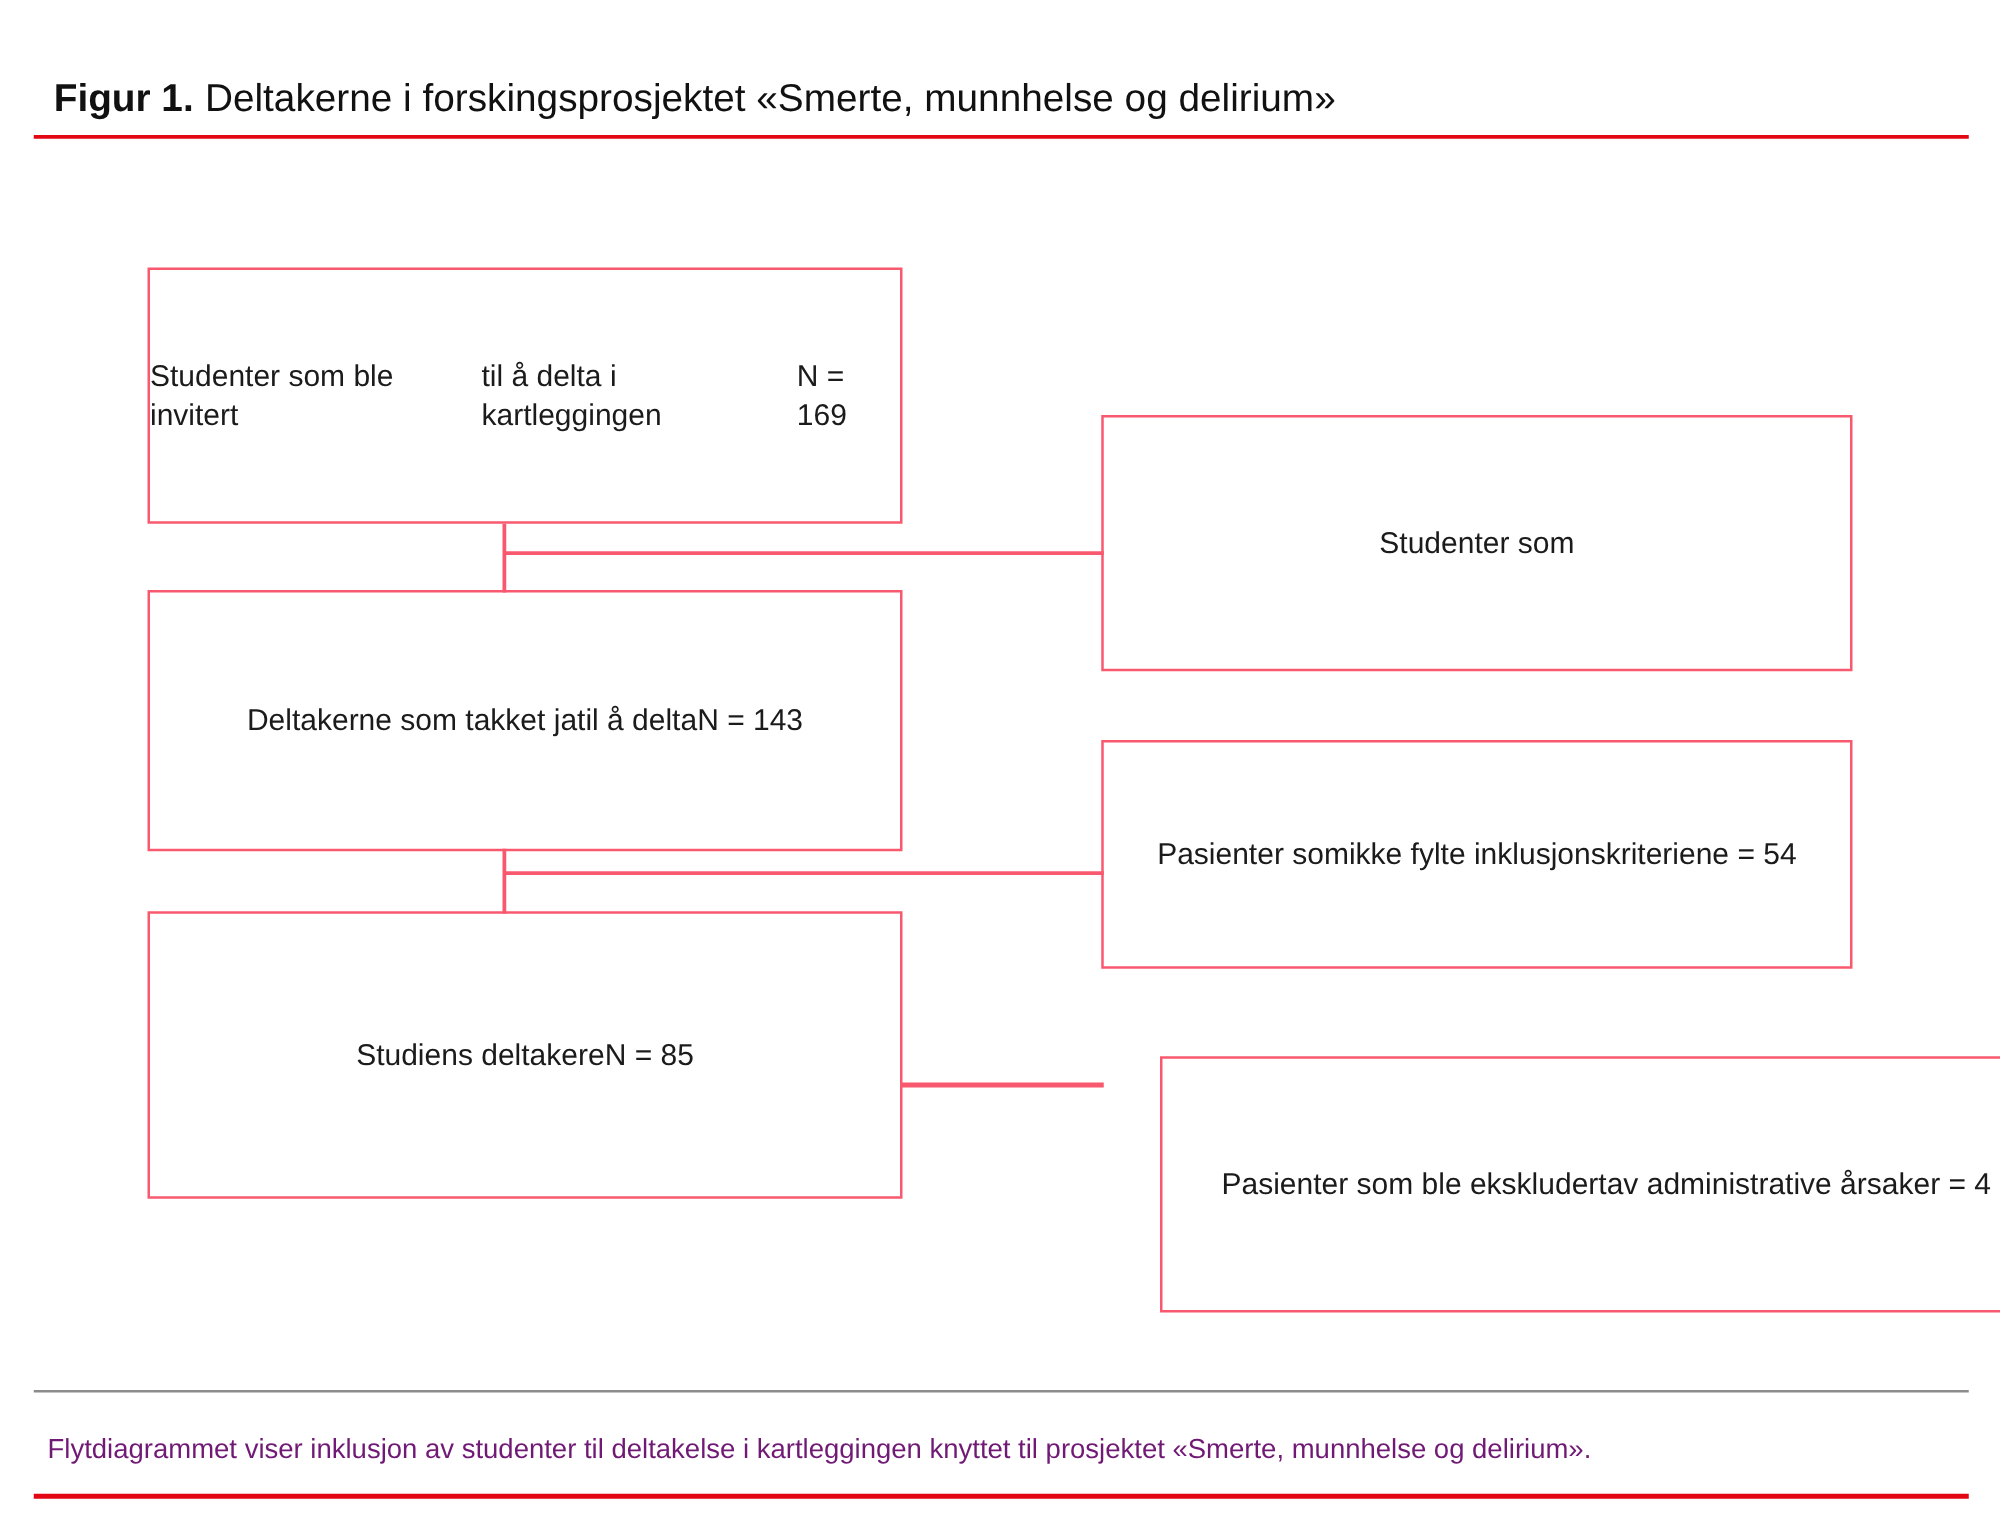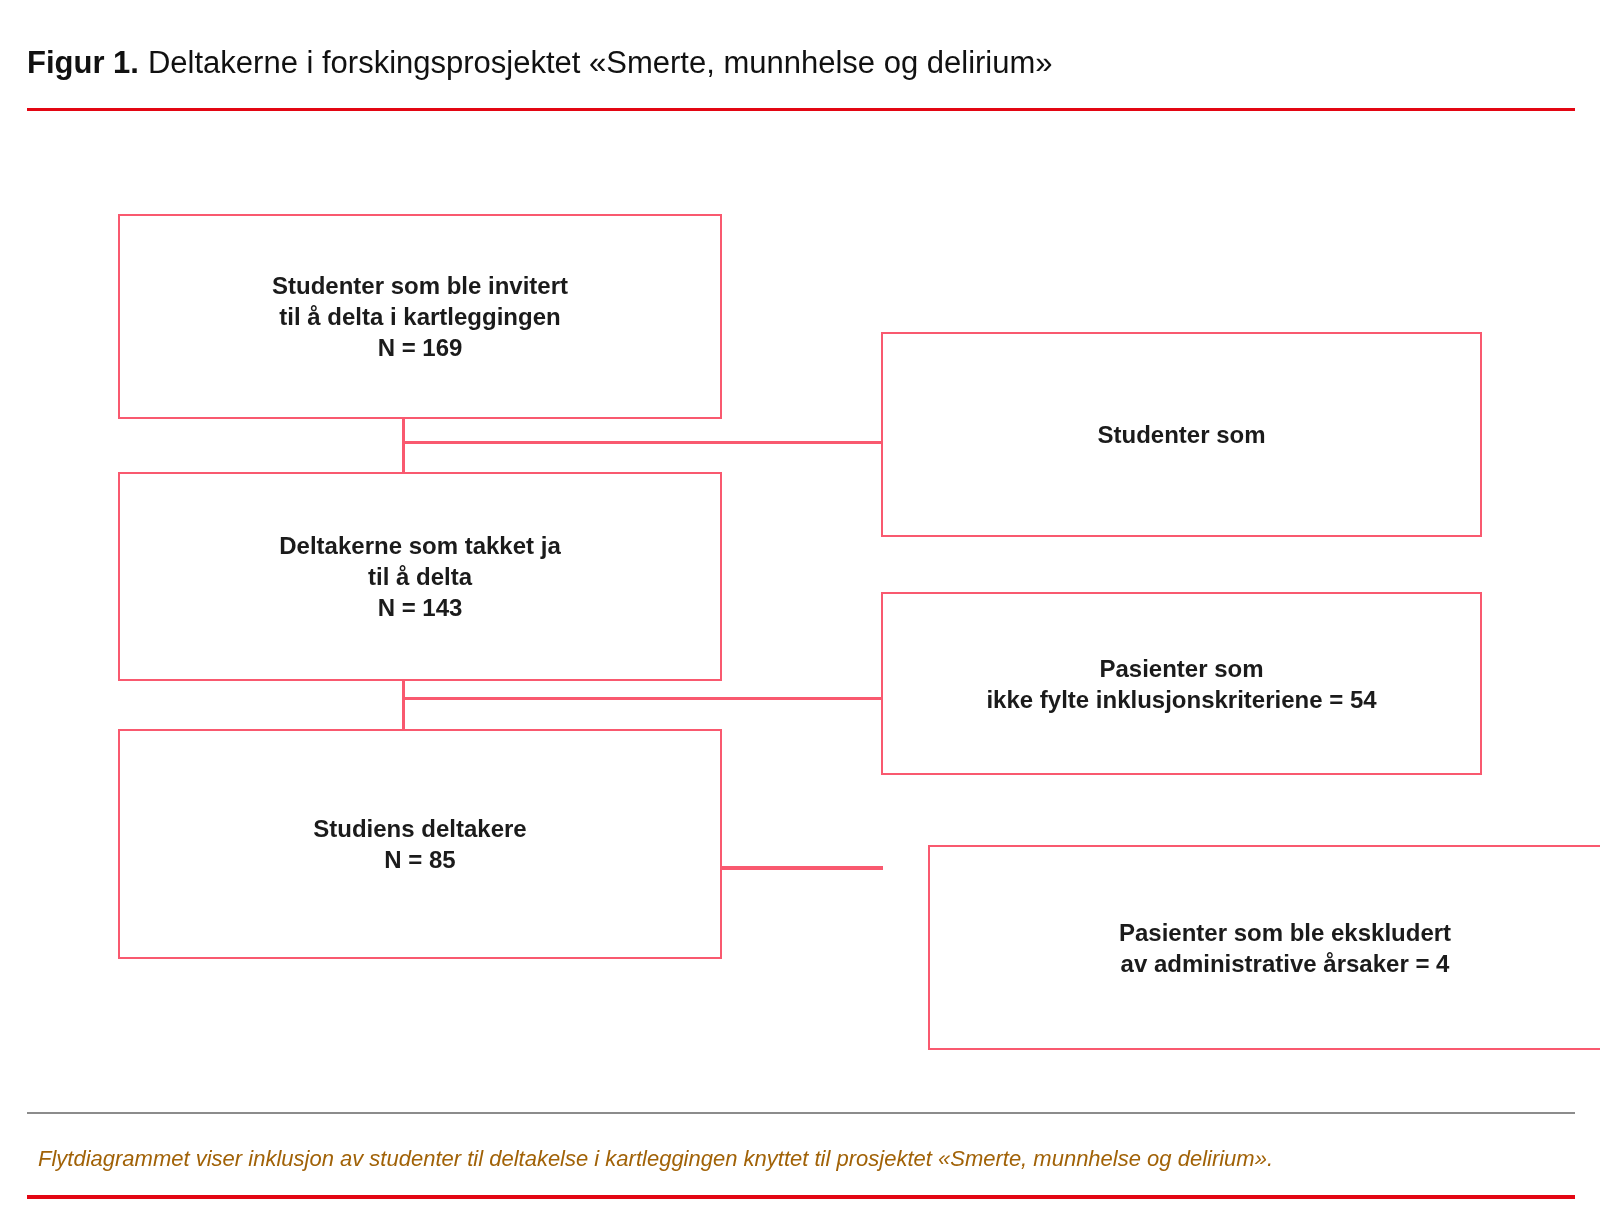--- a/index.html
+++ b/index.html
@@ -31,28 +31,27 @@
   .rule-red-top    { left: 27px; top: 108px;  width: 1548px; height: 3px; background: #e30613; }
   .rule-gray       { left: 27px; top: 1112px; width: 1548px; height: 2px; background: #8c8c8c; }
   .rule-red-bottom { left: 27px; top: 1195px; width: 1548px; height: 4px; background: #e30613; }
 
   .flow-box {
     position: absolute;
     box-sizing: border-box;
     border: 2px solid #f9596f;
     background: #ffffff;
     display: flex;
-    flex-direction: column;
+    flex-direction: row;
     align-items: center;
     justify-content: center;
     text-align: left;
     font-size: 24px;
     line-height: 31px;
     color: #1b1b1b;
-    font-weight: bold;
   }
   .box-l1 { left: 118px; top: 214px; width: 604px; height: 205px; }
   .box-l2 { left: 118px; top: 472px; width: 604px; height: 209px; }
   .box-l3 { left: 118px; top: 729px; width: 604px; height: 230px; }
   .box-r1 { left: 881px; top: 332px; width: 601px; height: 205px; gap: 40px; }
   .box-r2 { left: 881px; top: 592px; width: 601px; height: 183px; }
   .box-r3 { left: 881px; top: 845px; width: 714px; height: 205px; margin-left: 47px; }
 
   .connector { position: absolute; background: #f9596f; }
   .conn-v1 { left: 402px; top: 419px; width: 3px;   height: 55px; }
@@ -60,31 +59,30 @@
   .conn-v2 { left: 402px; top: 679px; width: 3px;   height: 52px; }
   .conn-h2 { left: 404px; top: 697px; width: 479px; height: 3px;  }
   .conn-h3 { left: 720px; top: 866px; width: 163px; height: 4px;  }
 
   .figure-caption {
     position: absolute;
     left: 38px;
     top: 1145px;
     font-size: 22px;
     line-height: 28px;
-    color: #a16207;
+    color: #701a75;
     white-space: nowrap;
-    font-style: italic;
   }
 </style>
 </head>
 <body>
 
 <div class="page">
 
-  <h1 class="figure-title" style="margin:0;">
+  <h1 class="figure-title" style="margin:16px;">
     <span class="label">Figur 1.</span><span class="text">Deltakerne i forskingsprosjektet «Smerte, munnhelse og delirium»</span>
   </h1>
 
   <div class="rule rule-red-top"></div>
 
   <div class="flow-box box-l1">
     <div>Studenter som ble invitert</div>
     <div>til å delta i kartleggingen</div>
     <div>N = 169</div>
   </div>

